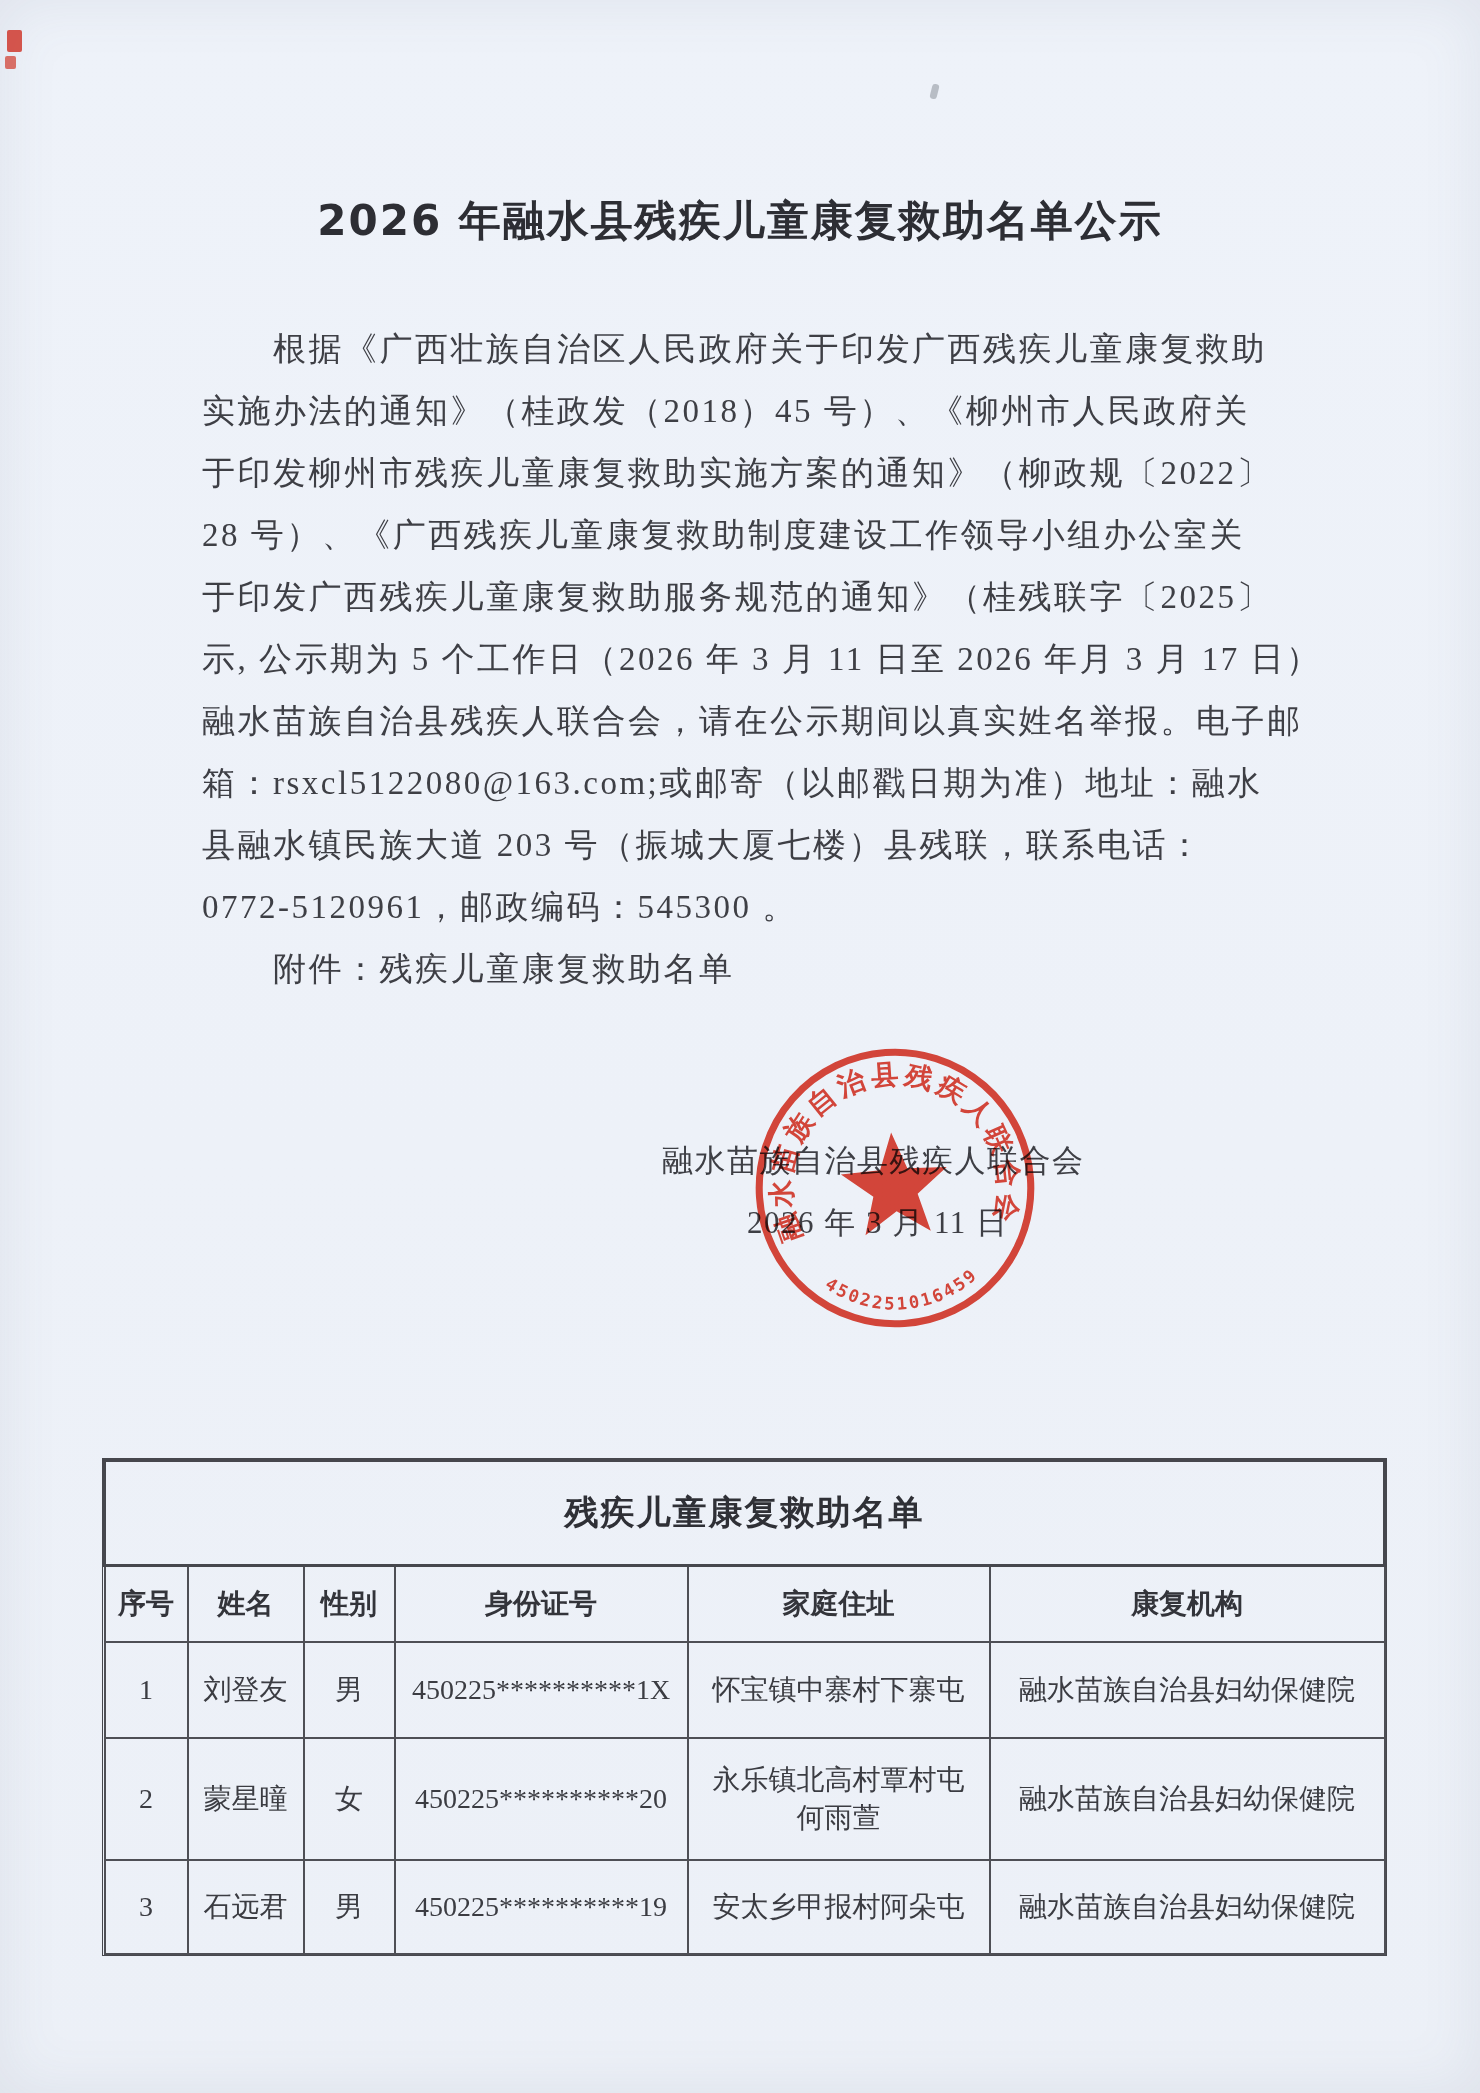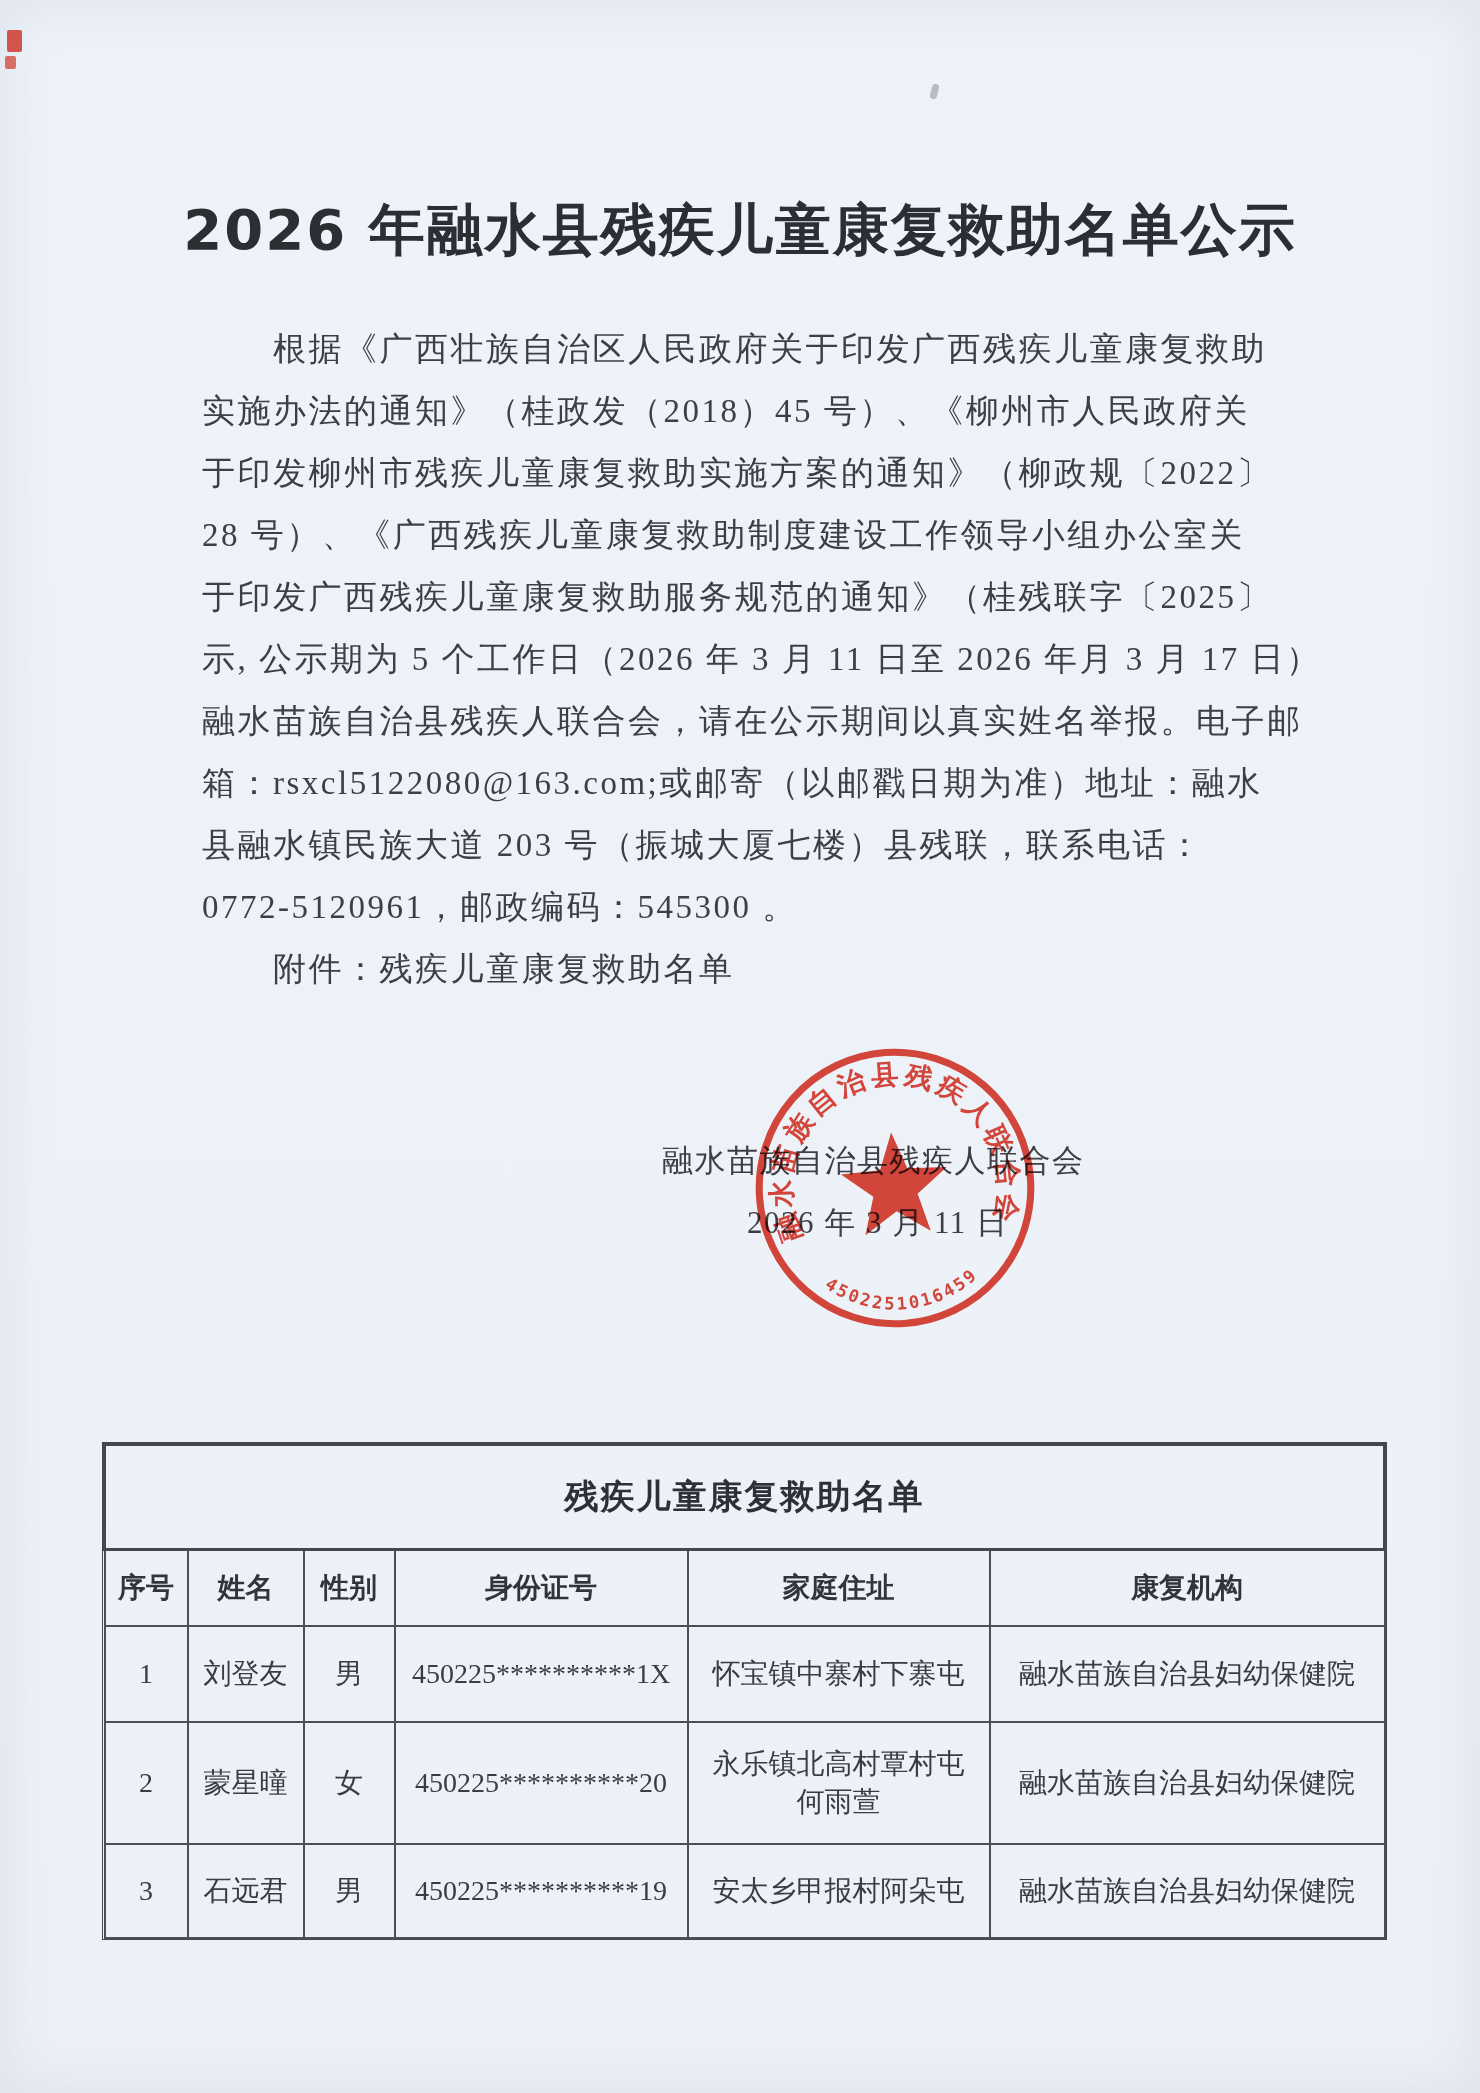--- a/index.html
+++ b/index.html
@@ -15,21 +15,21 @@
   }
   
   .mark-red-1{position:absolute;left:7px;top:30px;width:15px;height:22px;background:#cf3a2e;opacity:.85;border-radius:2px;}
   .mark-red-2{position:absolute;left:5px;top:56px;width:11px;height:13px;background:#d24437;opacity:.75;border-radius:2px;}
   .mark-gray{position:absolute;left:931px;top:84px;width:7px;height:15px;background:#8d929b;opacity:.55;border-radius:3px;transform:rotate(14deg);}
   
   .doc-title{
     position:absolute;left:0;right:0;top:193px;
     text-align:center;
     font-family:"DejaVu Sans","Liberation Sans",sans-serif;
-    font-weight:700;font-size:56px;letter-spacing:2px;color:#2d2e34;
+    font-weight:700;font-size:42px;letter-spacing:2px;color:#2d2e34;
   }
   
   .body-text{
     position:absolute;left:180px;top:318px;width:1200px;
     font-size:33px;letter-spacing:2.5px;line-height:62px;
   }
   .bline{white-space:nowrap;margin-left:22px;}
   
   .sig-line{position:absolute;left:662px;top:1140px;font-size:31px;letter-spacing:1.5px;white-space:nowrap;}
   .date-line{position:absolute;left:747px;top:1202px;font-size:31px;letter-spacing:1.5px;white-space:nowrap;}
@@ -60,21 +60,21 @@
     font-weight:700;font-size:34px;letter-spacing:2px;color:#2f3036;
   }
   .list-table .header-row th{
     height:70px;
     font-family:Liberation Serif, serif;
     font-weight:700;font-size:28px;color:#33343a;
   }
   .list-table .r0 td{height:90px;}
   .list-table .r1 td{height:116px;}
   .list-table .r2 td{height:88px;}
-  .list-table{outline:1px solid #46474d;}
+  .list-table{outline:1px solid #46474d;margin-top:16px;}
 </style>
 </head>
 <body>
 
 <div class="page">
 
   <div class="mark-red-1"></div>
   <div class="mark-red-2"></div>
   <div class="mark-gray"></div>
 

